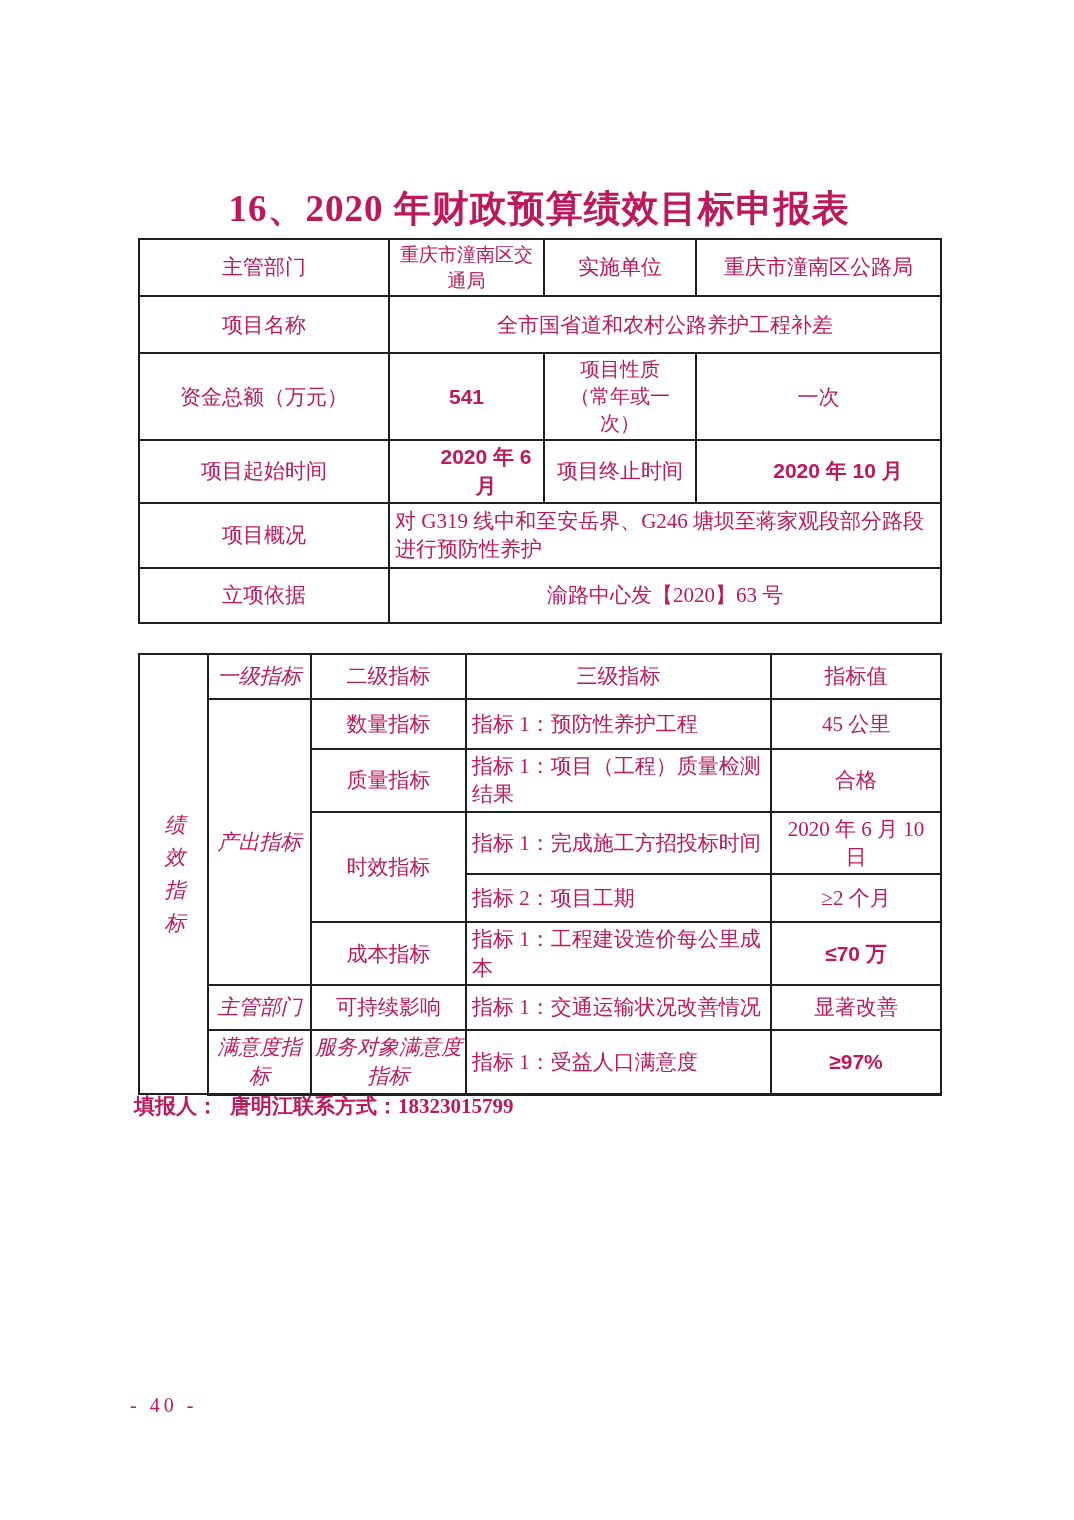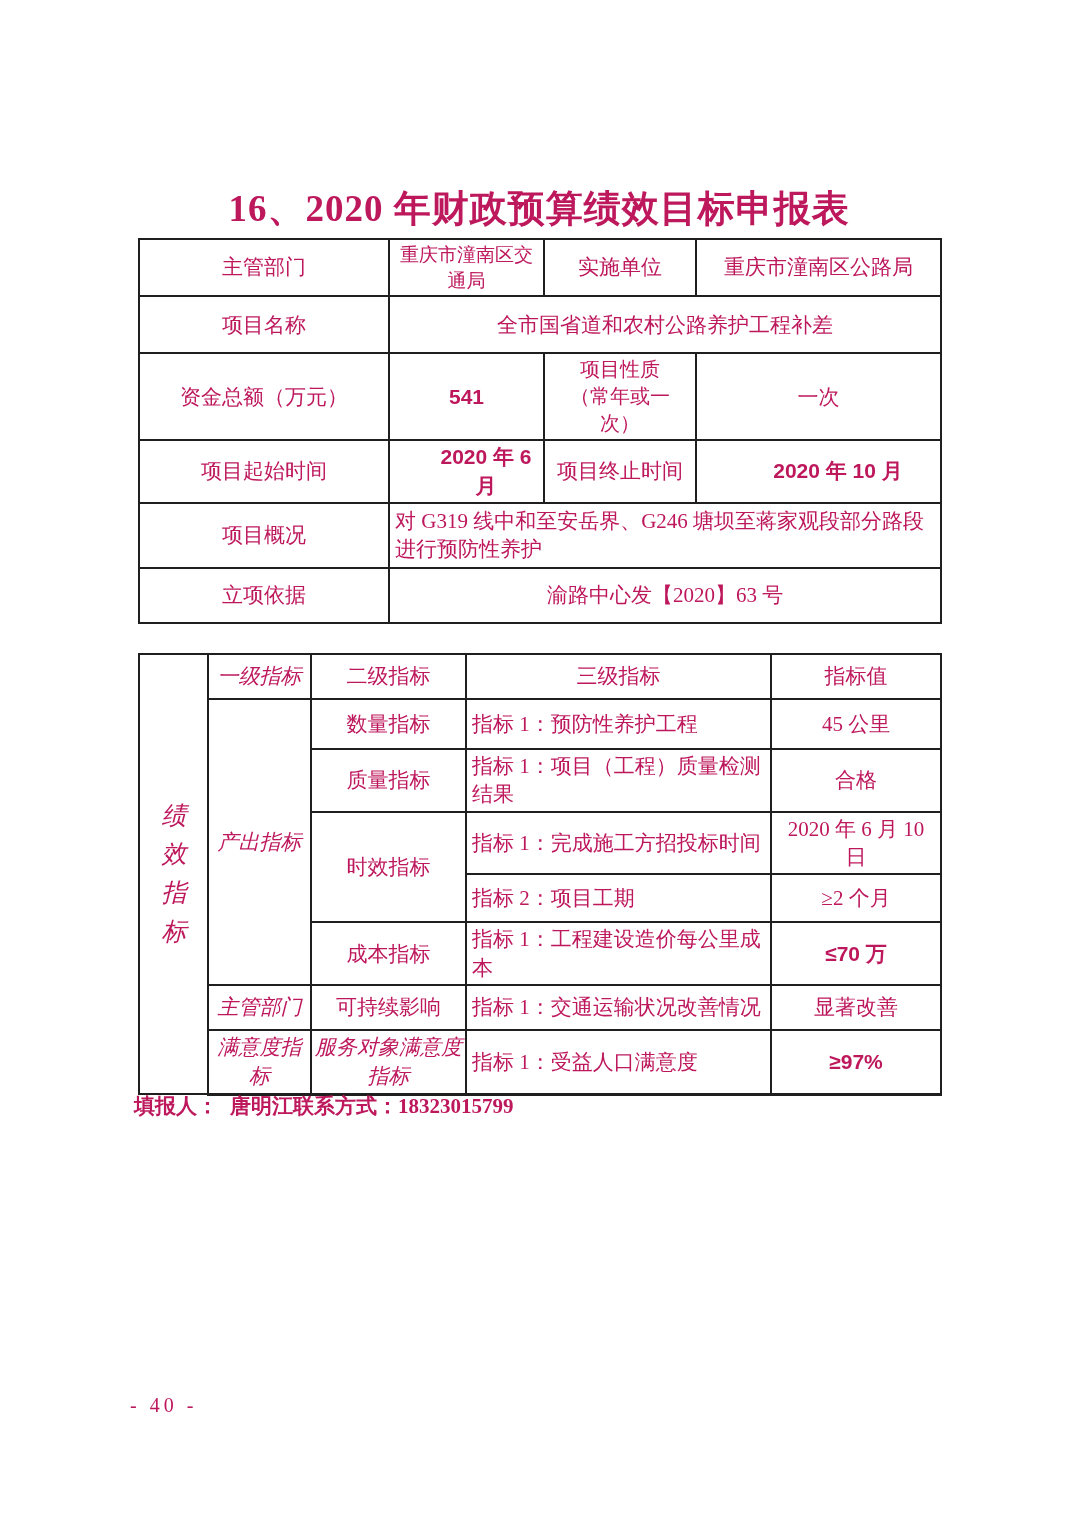--- a/index.html
+++ b/index.html
@@ -32,21 +32,21 @@
   .semi   { font-family:"Liberation Sans", sans-serif; font-weight:700;padding-left:44px; }
   .small  { font-size:19px; padding:2px 1px; }
   .small2 { font-size:20px; padding:2px 18px; }
   .tight  { padding:2px 1px;font-style:italic; }
   .h57{height:57px}.h58{height:58px}.h55{height:55px}.h65{height:65px}.h70{height:70px}
   .s45{height:45px}.s50{height:50px}.s58{height:58px}.s46{height:46px}
   .s48{height:48px}.s61{height:61px}.s64{height:64px}
   .vlabel-inner {
     display:inline-block; width:24px;
     word-break:break-all; line-height:1.55;
-    font-size:25px; text-align:left;
+    font-size:21px; text-align:right;
   }
   .footer {
     position:absolute; left:134px; top:1092px; width:806px;
     display:flex; 
     font-size:21px; font-weight:600;
   }
   .footer .gap { display:inline-block; width:12px; }
   .pagenum {
     position:absolute; left:130px; top:1394px;
     font-size:20px; letter-spacing:4px;

